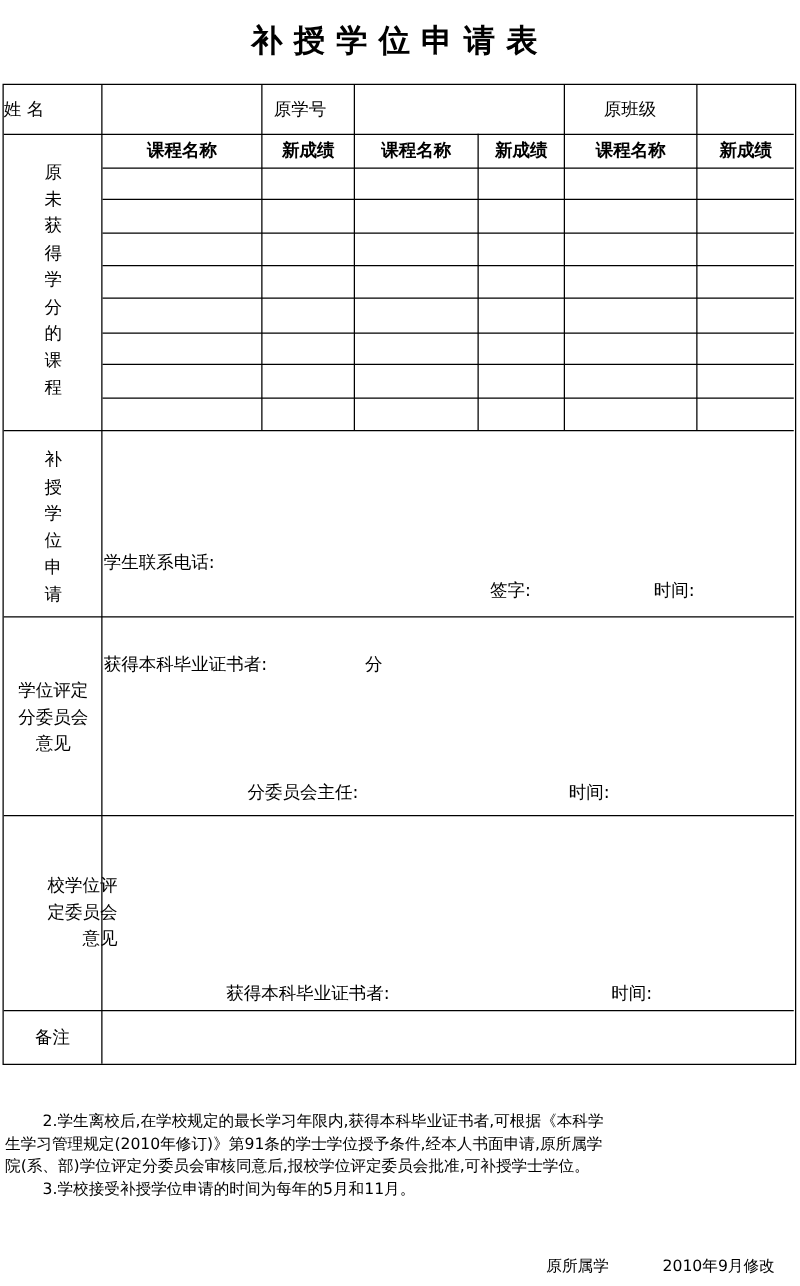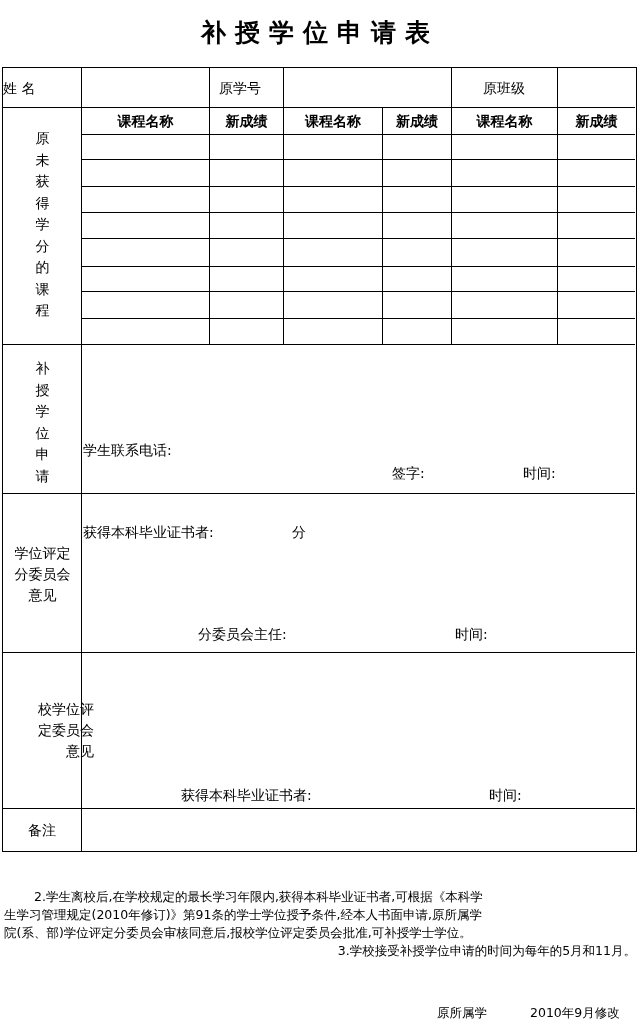--- a/index.html
+++ b/index.html
@@ -160,17 +160,17 @@
   <div class="cell" style="left:486px;top:719px;">时间:</div>
 
   <div class="cell" style="left:0;width:78px;top:754px;text-align:center;">备注</div>
   <div class="input-cell" style="left:80px;top:742px;width:552px;height:40px;"><span></span></div>
 </div>
 
 <div class="notes">
   <p style="padding-left:30px;">2.学生离校后,在学校规定的最长学习年限内,获得本科毕业证书者,可根据《本科学</p>
   <p>生学习管理规定(2010年修订)》第91条的学士学位授予条件,经本人书面申请,原所属学</p>
   <p>院(系、部)学位评定分委员会审核同意后,报校学位评定委员会批准,可补授学士学位。</p>
-  <p style="padding-left:30px;text-align:right;">3.学校接受补授学位申请的时间为每年的5月和11月。</p>
+  <p style="padding-left:30px;">3.学校接受补授学位申请的时间为每年的5月和11月。</p>
 </div>
 
 <div class="footer" style="left:437px;">原所属学</div>
 <div class="footer" style="left:530px;">2010年9月修改</div>
 
 </body></html>

